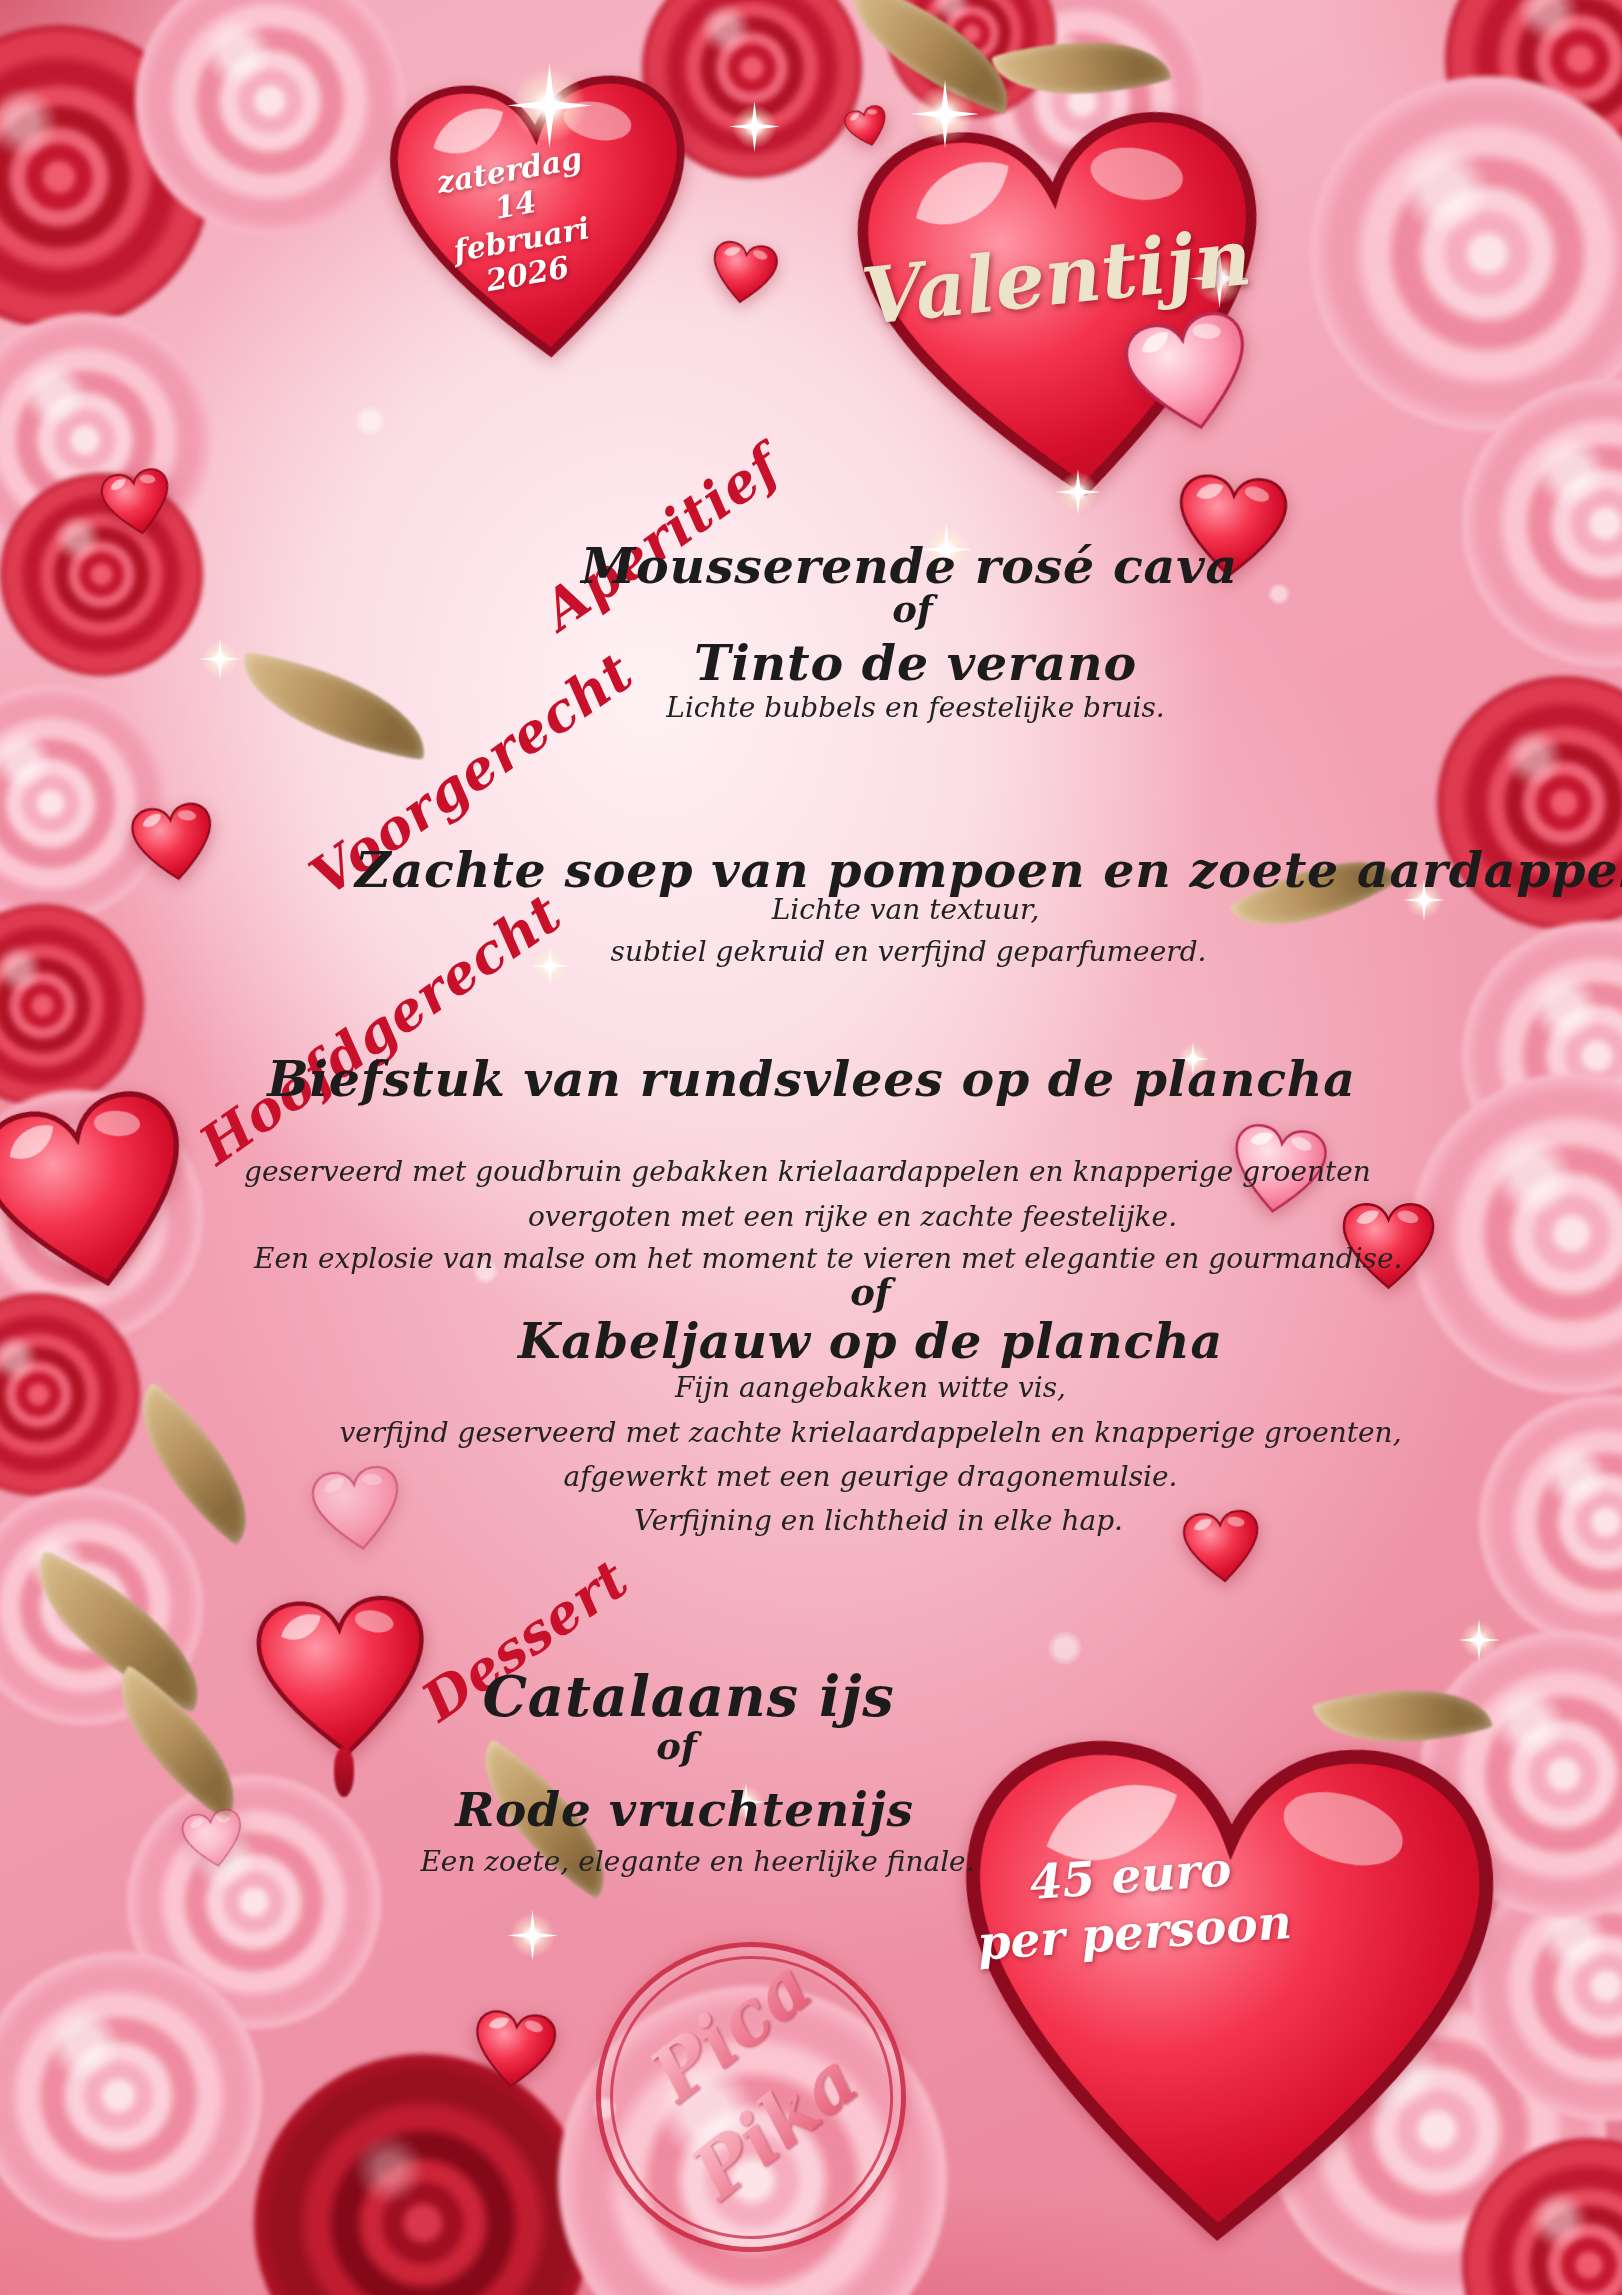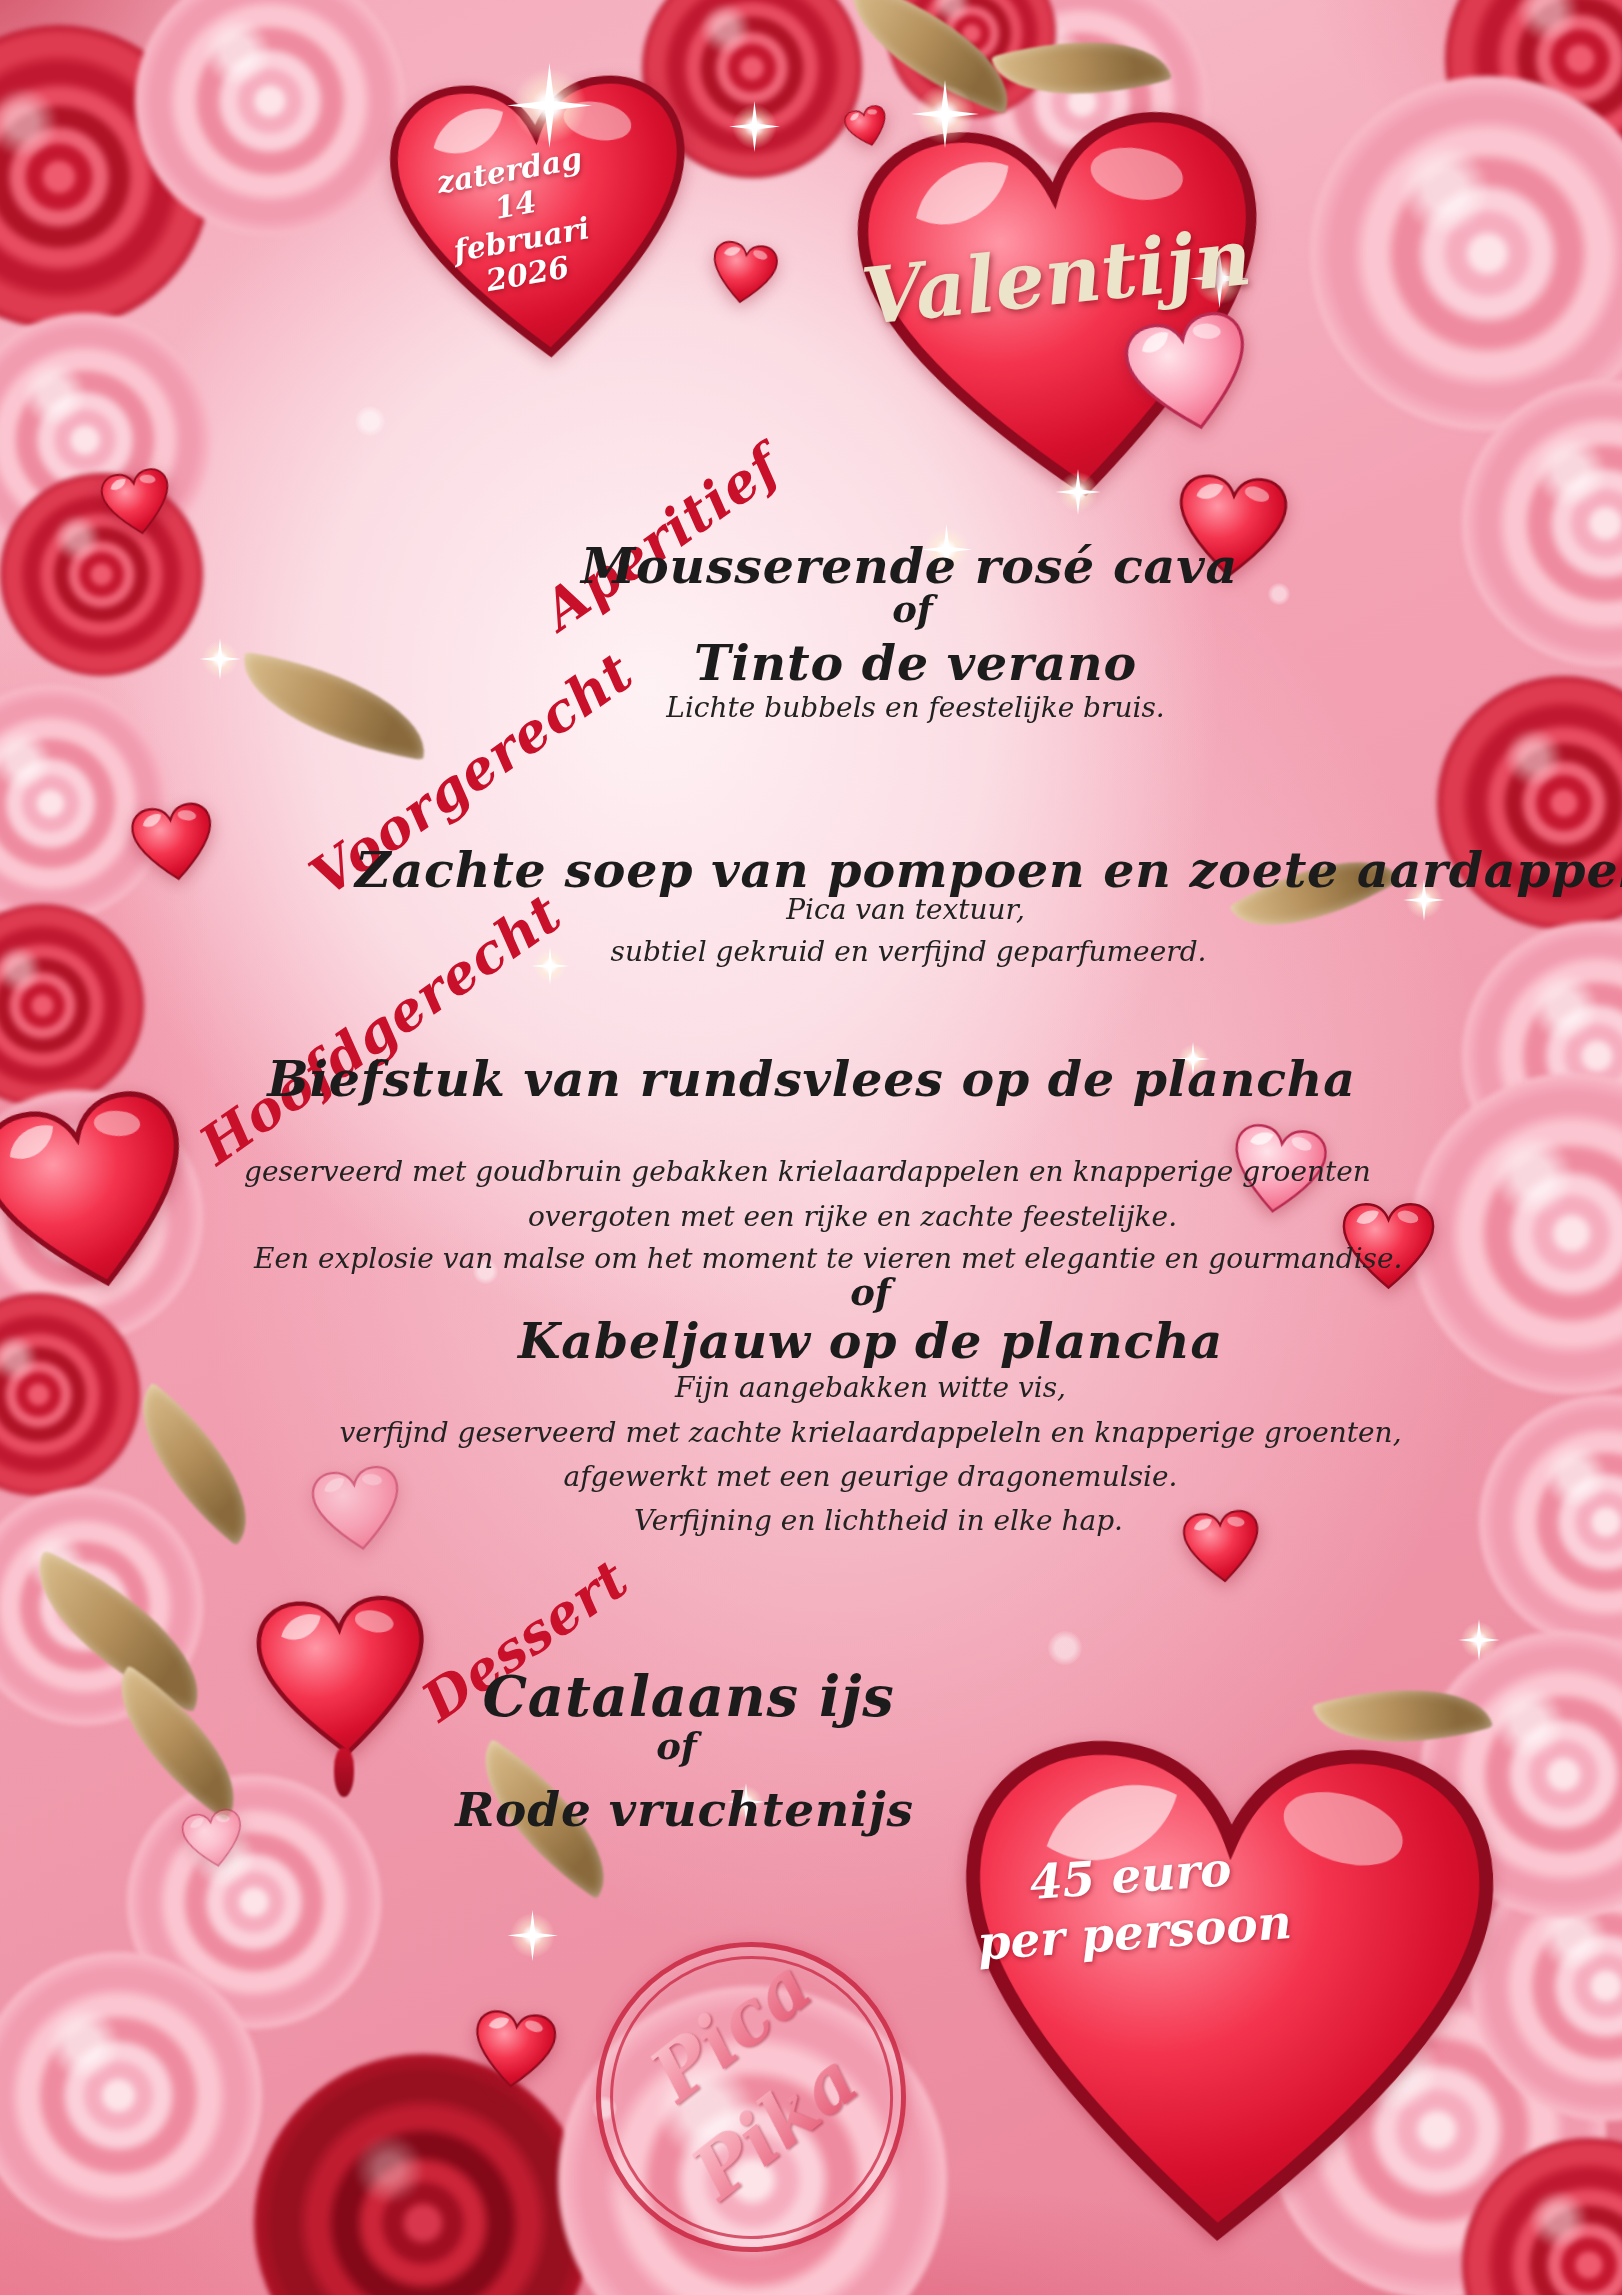--- a/index.html
+++ b/index.html
@@ -235,39 +235,40 @@
   <div class="txt title-word" style="left:803px;top:231px;width:507px">Valentijn</div>
 
   <div class="txt shdr" style="left:528px;top:516px;width:237px">Aperitief</div>
   <div class="txt dish" style="left:360px;top:537px;width:1099px">Mousserende rosé cava</div>
   <div class="txt sep" style="left:363px;top:587px;width:1099px">of</div>
   <div class="txt dish" style="left:366px;top:634px;width:1099px">Tinto de verano</div>
   <div class="txt desc" style="left:366px;top:691px;width:1099px">Lichte bubbels en feestelijke bruis.</div>
 
   <div class="txt shdr" style="left:292px;top:773px;width:270px">Voorgerecht</div>
   <div class="txt dish" style="left:355px;top:841px;width:1099px">Zachte soep van pompoen en zoete aardappel</div>
-  <div class="txt desc" style="left:356px;top:893px;width:1099px">Pica van textuur,</div>
+  <div class="txt desc" style="left:356px;top:893px;width:1099px">Lichte van textuur,</div>
   <div class="txt desc" style="left:359px;top:935px;width:1099px">subtiel gekruid en verfijnd geparfumeerd.</div>
 
   <div class="txt shdr" style="left:177px;top:1027px;width:321px">Hoofdgerecht</div>
   <div class="txt dish" style="left:262px;top:1050px;width:1099px">Biefstuk van rundsvlees op de plancha</div>
   <div class="txt desc" style="left:244px;top:1155px;width:1099px">geserveerd met goudbruin gebakken krielaardappelen en knapperige groenten</div>
   <div class="txt desc" style="left:303px;top:1200px;width:1099px">overgoten met een rijke en zachte feestelijke.</div>
   <div class="txt desc" style="left:254px;top:1242px;width:1099px">Een explosie van malse om het moment te vieren met elegantie en gourmandise.</div>
   <div class="txt sep" style="left:321px;top:1270px;width:1099px">of</div>
   <div class="txt dish" style="left:321px;top:1312px;width:1099px">Kabeljauw op de plancha</div>
   <div class="txt desc" style="left:321px;top:1371px;width:1099px">Fijn aangebakken witte vis,</div>
   <div class="txt desc" style="left:321px;top:1416px;width:1099px">verfijnd geserveerd met zachte krielaardappeleln en knapperige groenten,</div>
   <div class="txt desc" style="left:321px;top:1460px;width:1099px">afgewerkt met een geurige dragonemulsie.</div>
   <div class="txt desc" style="left:329px;top:1504px;width:1099px">Verfijning en lichtheid in elke hap.</div>
 
   <div class="txt shdr" style="left:408px;top:1610px;width:228px">Dessert</div>
   <div class="txt dish" style="left:139px;top:1663px;width:1099px;font-size:56px">Catalaans ijs</div>
   <div class="txt sep" style="left:127px;top:1724px;width:1099px">of</div>
   <div class="txt dish" style="left:135px;top:1782px;width:1099px;font-size:47px">Rode vruchtenijs</div>
+  <div class="txt desc" style="left:148px;top:1845px;width:1099px">Een zoete, elegante en heerlijke finale.</div>
 
   <div class="txt heart-caption price-block" style="left:879px;top:1847px;width:507px">
     <div>45 euro</div>
     <div>per persoon</div>
   </div>
 
   <div class="stamp" style="left:596px;top:1942px;width:300px;height:300px">
     <div class="stamp-ring"></div>
     <span class="stamp-word" style="left:51px;top:38px">Pica</span>
     <span class="stamp-word" style="left:78px;top:139px">Pika</span>

